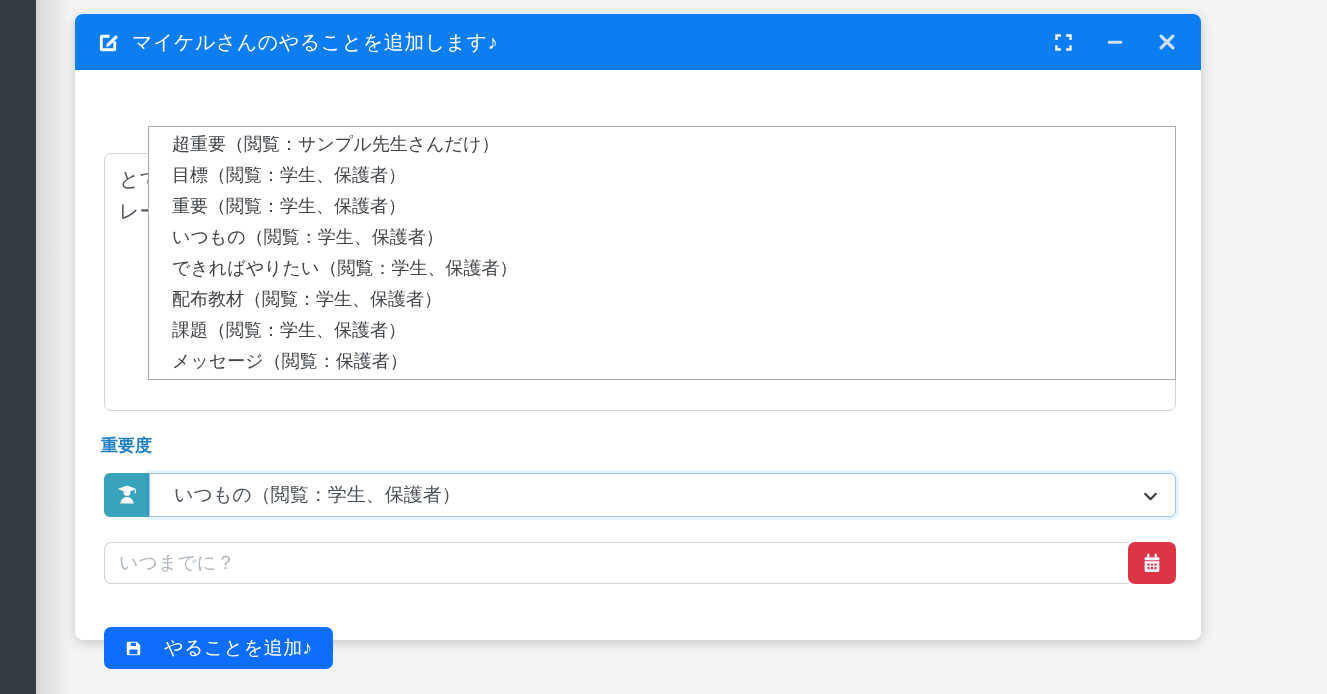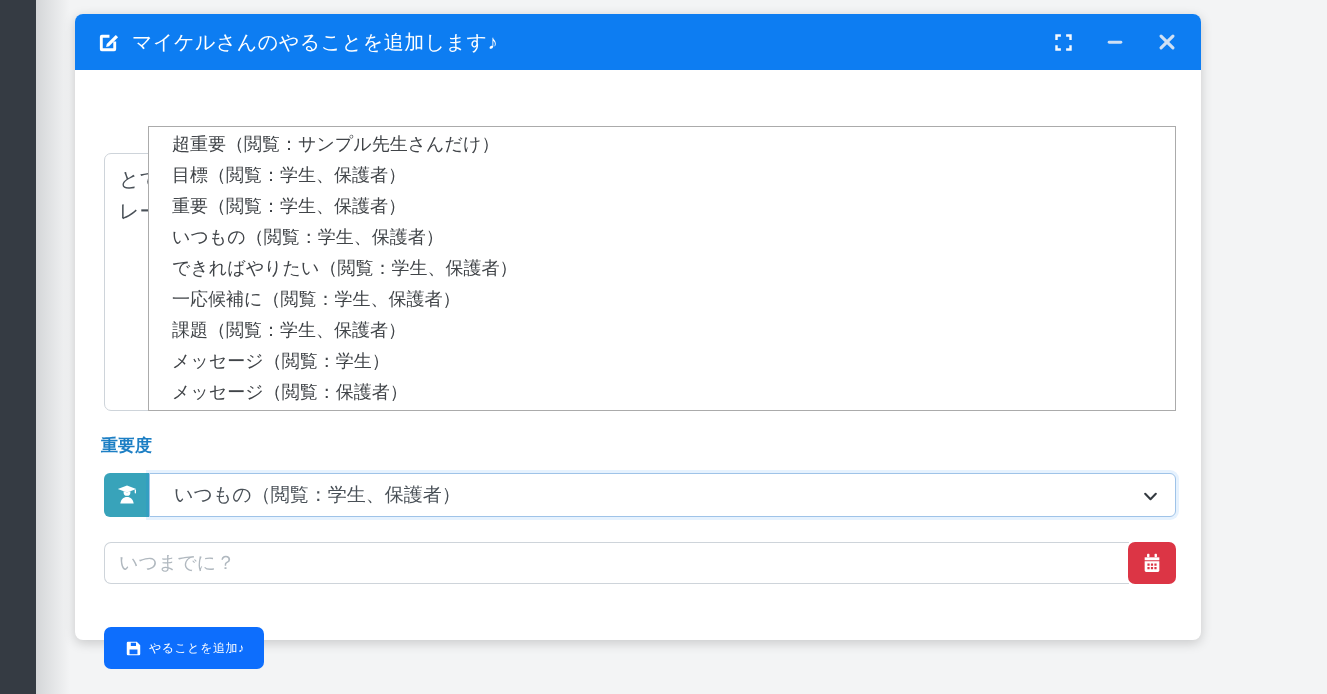--- a/index.html
+++ b/index.html
@@ -43,21 +43,21 @@
   .due-row{position:absolute;left:29px;top:472px;width:1072px;height:42px;display:flex;justify-content:space-between;}
   .due-input{flex:1;height:42px;box-sizing:border-box;border:1px solid #ced4da;border-right:none;
     border-radius:7px 0 0 7px;padding:0 14px;font-size:19px;color:#495057;outline:none;background:#fff;
     font-family:"Liberation Sans","DejaVu Sans",sans-serif;}
   .due-input::placeholder{color:#b0b8bf;opacity:1;}
   .calendar-button{width:48px;height:42px;flex:none;border:none;border-radius:7px;cursor:pointer;
     background:var(--danger-red,#dc3545);display:flex;align-items:center;justify-content:center;margin-left:-1px;}
 
   
   .save-button{position:absolute;left:29px;top:557px;height:42px;padding:0 20px;border:none;border-radius:7px;
-    background:var(--primary-blue,#0d6efd);color:#fff;font-size:12px;display:flex;align-items:center;gap:6px;
+    background:var(--primary-blue,#0d6efd);color:#fff;font-size:19px;display:flex;align-items:center;gap:21px;
     cursor:pointer;font-family:"Liberation Sans","DejaVu Sans",sans-serif;letter-spacing:.5px;}
 
   
   .dropdown-panel{position:absolute;left:73px;top:56px;width:1028px;box-sizing:border-box;background:#fff;
     border:1px solid #ababab;z-index:20;padding:2px 0;}
   .dropdown-option{height:31px;line-height:31px;padding-left:23px;font-size:18px;color:#404448;
     white-space:nowrap;cursor:default;}
   .dropdown-option.sel{background:var(--highlight-blue,#1e90ff);color:#fff;}
 
   svg{display:block;}
@@ -153,21 +153,20 @@
         </span>
         <span>やることを追加♪</span>
       </button>
 
       <div class="dropdown-panel">
         <div class="dropdown-option">超重要（閲覧：サンプル先生さんだけ）</div>
         <div class="dropdown-option">目標（閲覧：学生、保護者）</div>
         <div class="dropdown-option">重要（閲覧：学生、保護者）</div>
         <div class="dropdown-option">いつもの（閲覧：学生、保護者）</div>
         <div class="dropdown-option">できればやりたい（閲覧：学生、保護者）</div>
-        <div class="dropdown-option">一応候補に（閲覧：学生、保護者）</div>
+        <div class="dropdown-option">配布教材（閲覧：学生、保護者）</div>
         <div class="dropdown-option">課題（閲覧：学生、保護者）</div>
-        <div class="dropdown-option">メッセージ（閲覧：学生）</div>
         <div class="dropdown-option">メッセージ（閲覧：保護者）</div>
       </div>
 
     </div>
   </div>
 </div>
 
 </body></html>

